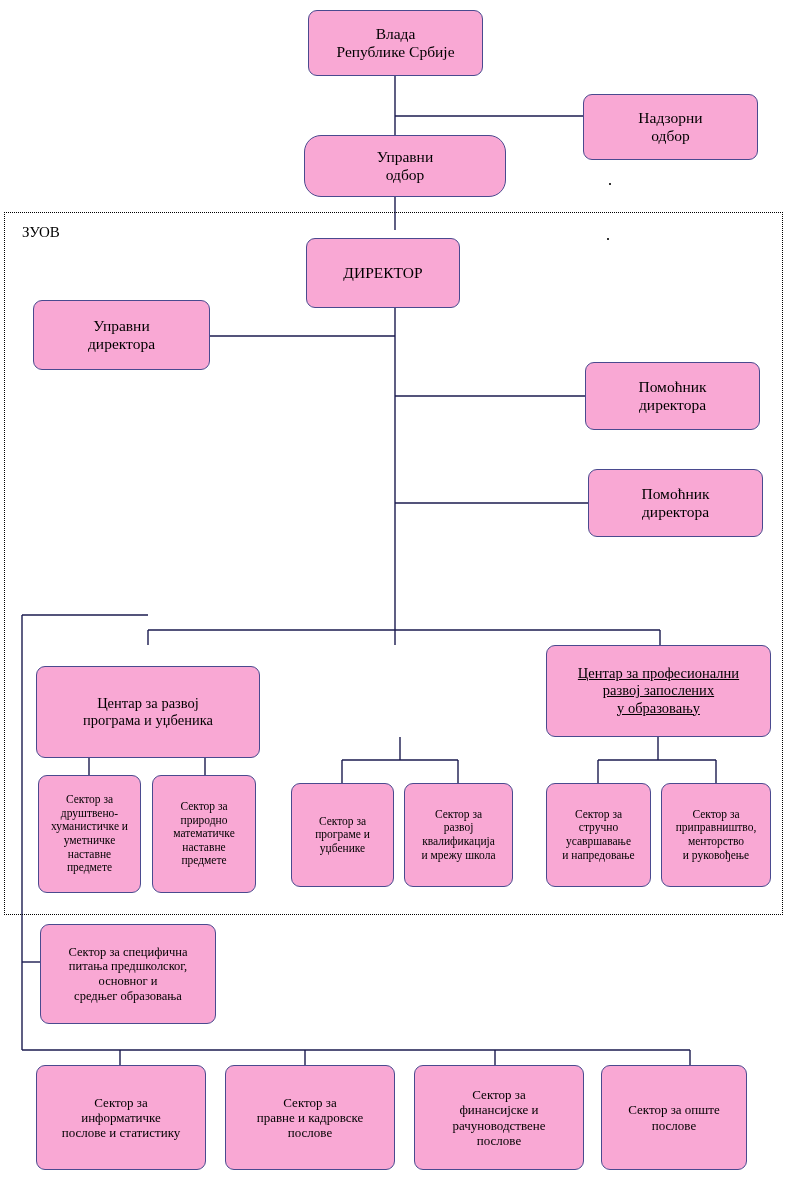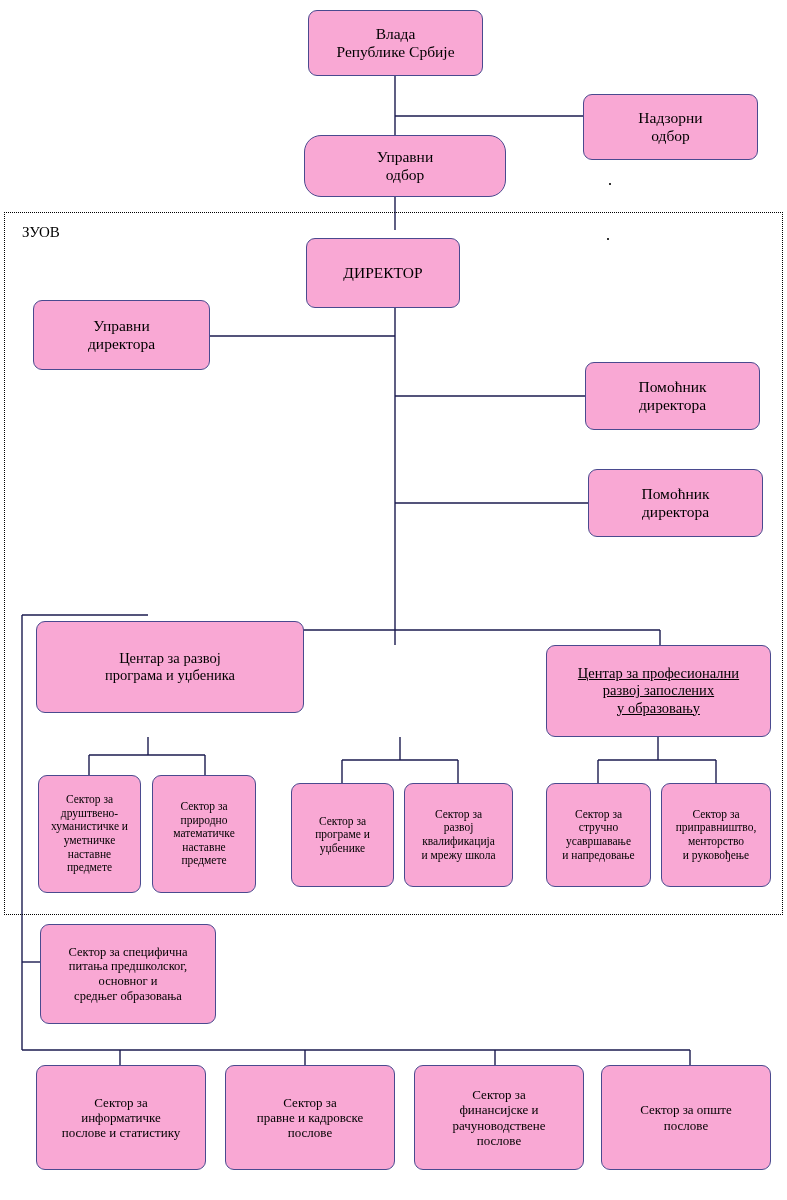--- a/index.html
+++ b/index.html
@@ -155,21 +155,21 @@
     </div>
   <div class="node lvl2" style="left:585px; top:362px; width:175px; height:68px;">
       <span>Помоћник
 директора</span>
     </div>
   <div class="node lvl2" style="left:588px; top:469px; width:175px; height:68px;">
       <span>Помоћник
 директора</span>
     </div>
 
-  <div class="node center" style="left:36px; top:621px; width:268px; height:92px;">
+  <div class="node center" style="left:36px; top:666px; width:224px; height:92px;">
       <span>Центар за развој
 програма и уџбеника</span>
     </div>
   <div class="node center" style="left:546px; top:645px; width:225px; height:92px;text-decoration:underline;">
       <span>Центар за професионални
 развој запослених
 у образовању</span>
     </div>
 
   <div class="node sector" style="left:38px; top:775px; width:103px; height:118px;">
@@ -226,18 +226,18 @@
       <span>Сектор за
 правне  и кадровске
 послове</span>
     </div>
   <div class="node bottom" style="left:414px; top:1065px; width:170px; height:105px;">
       <span>Сектор за
 финансијске и
 рачуноводствене
 послове</span>
     </div>
-  <div class="node bottom" style="left:601px; top:1065px; width:170px; height:105px;">
+  <div class="node bottom" style="left:601px; top:1065px; width:146px; height:105px;">
       <span>Сектор за опште
 послове</span>
     </div>
 
 </div>
 
 </body></html>

